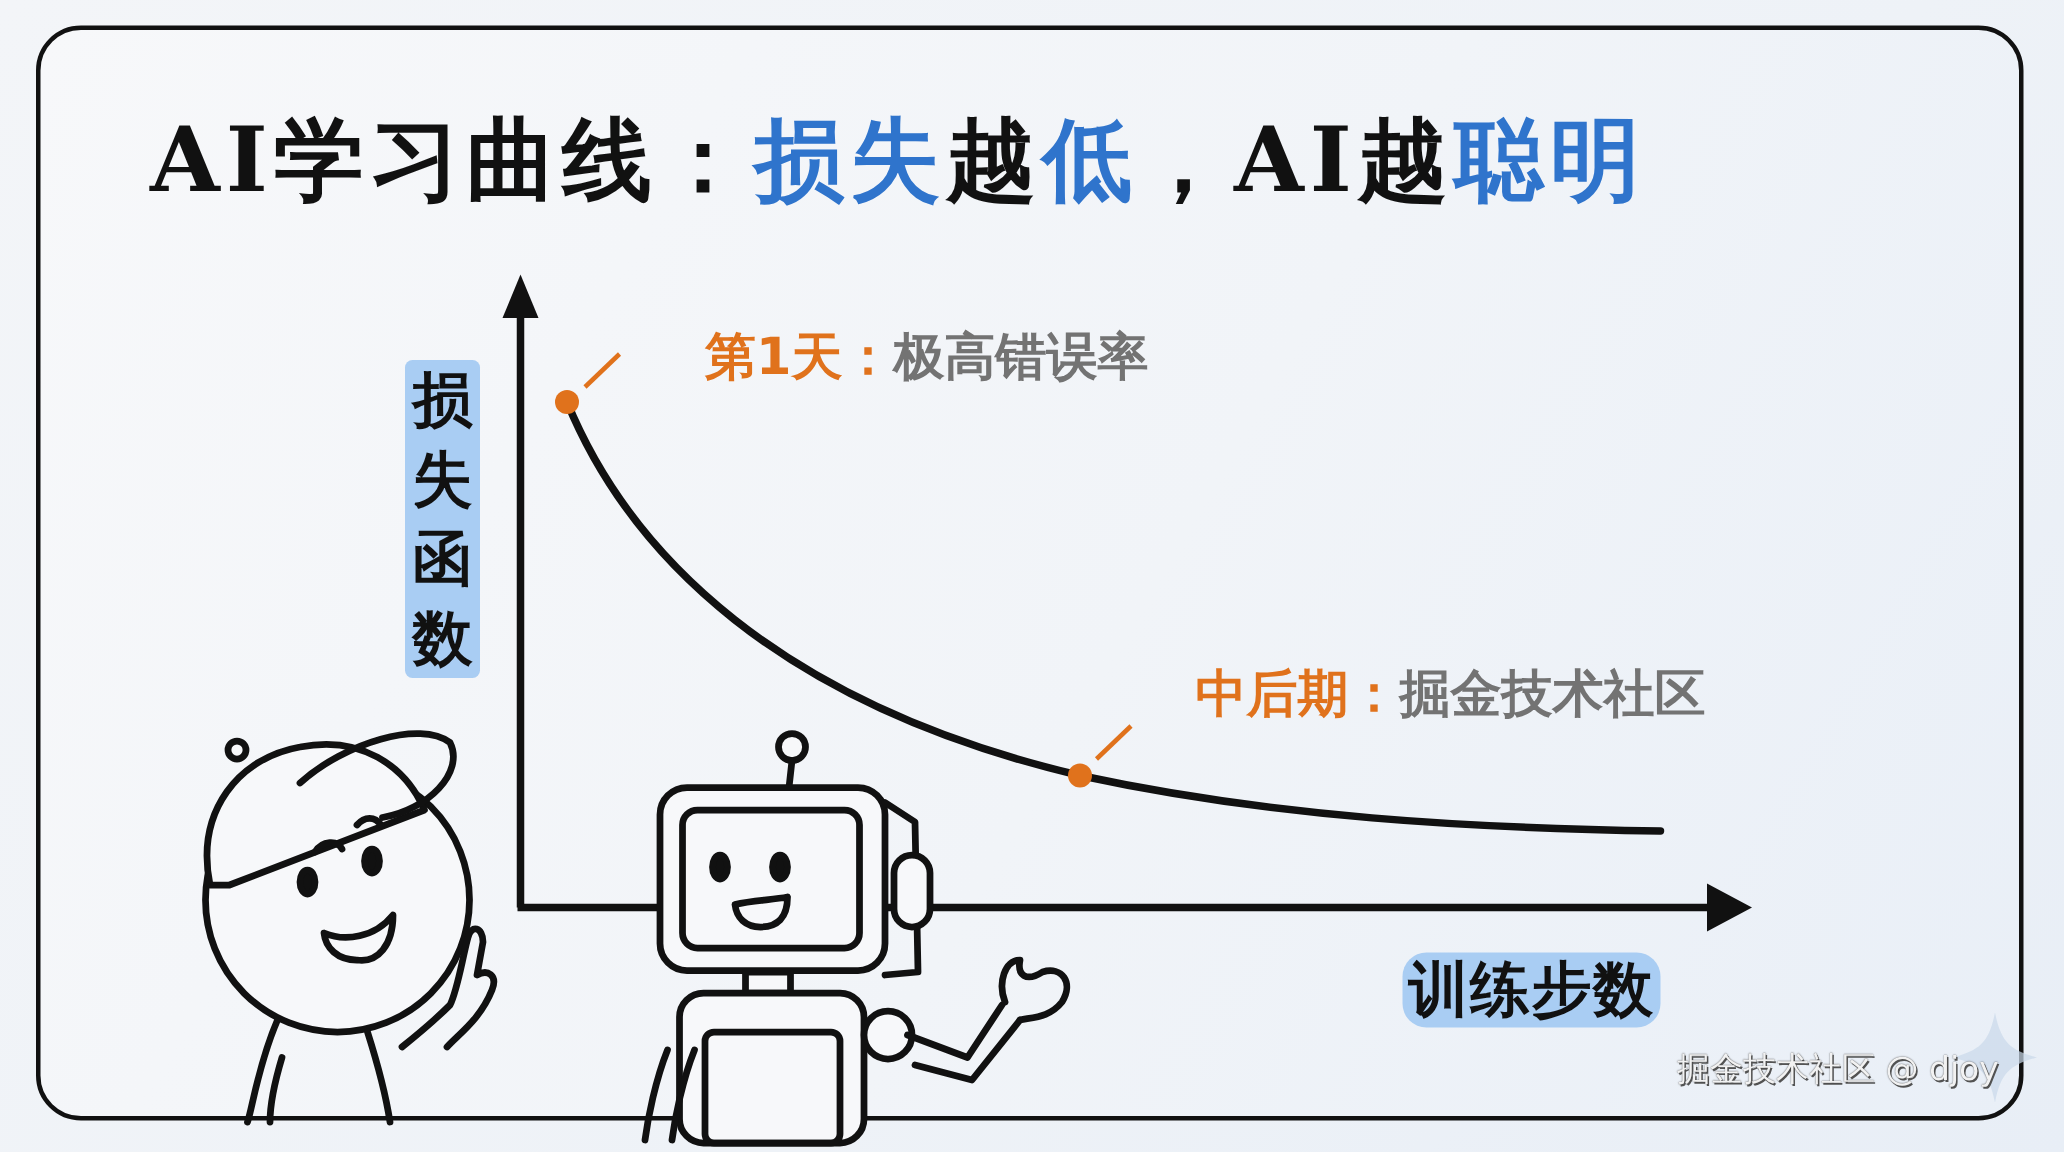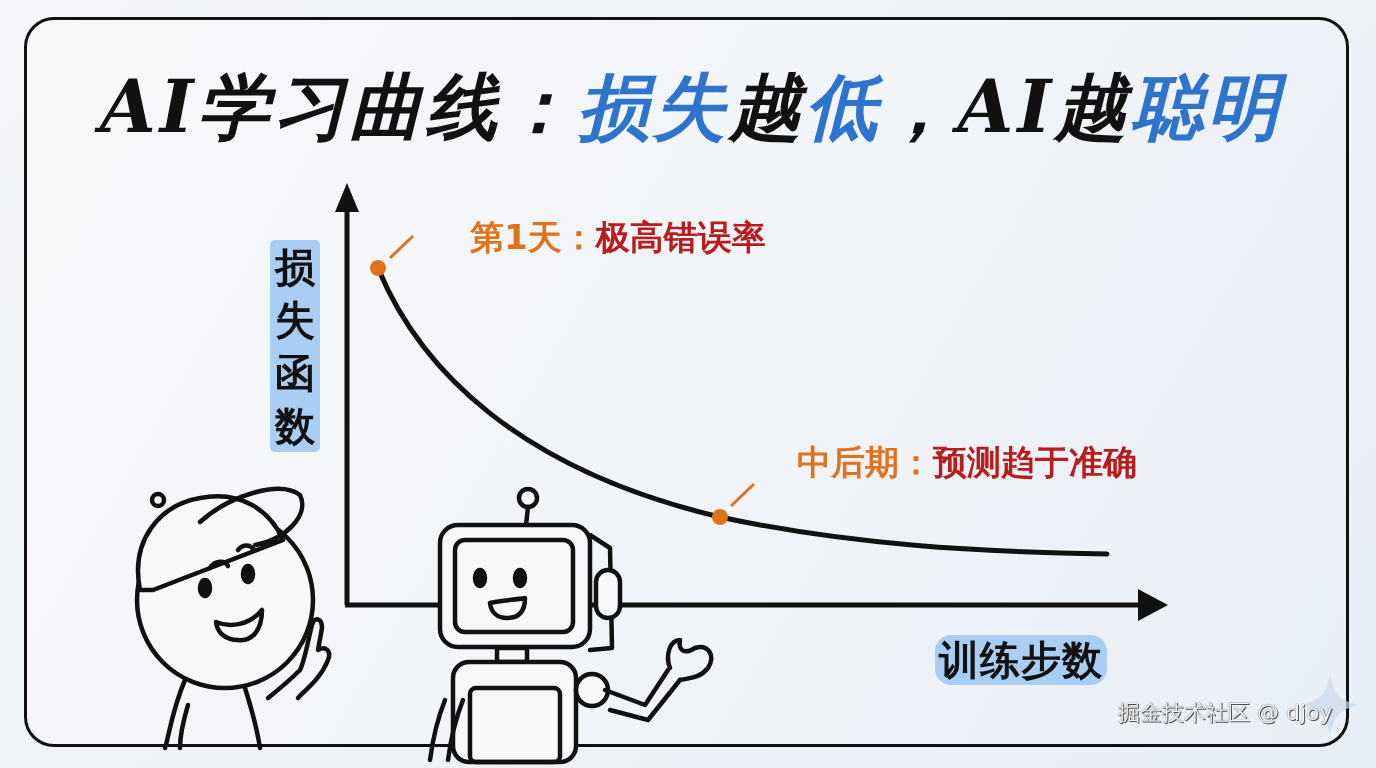--- a/index.html
+++ b/index.html
@@ -9,40 +9,40 @@
       font-family: "DejaVu Sans", "Liberation Sans", sans-serif;
     }
     .frame {
       position: absolute; left: 24px; top: 17px; width: 1325px; height: 730px;
       border: 3.5px solid #111; border-radius: 30px; box-sizing: border-box;
       background: linear-gradient(120deg, #f7f8fa 0%, #f1f4f8 55%, #e9eff7 100%);
     }
     .title {
       position: absolute; left: 100px; top: 62px; width: 1200px; height: 90px;
       font-family: "DejaVu Serif", "Liberation Serif", serif;
-      font-size: 72px; font-weight: bold; letter-spacing: 4px; line-height: 90px;
-      color: #111; white-space: nowrap; font-style: italic;
+      font-size: 60px; font-weight: bold; letter-spacing: 4px; line-height: 90px;
+      color: #111; white-space: nowrap;
     }
     .title .blue { color: #2f74cc; }
     svg.chart { position: absolute; left: 0; top: 0; }
     .ylabel {
       position: absolute; left: 270px; top: 240px; width: 50px; height: 212px;
       background: #a9cdf3; border-radius: 5px;
       font-size: 40px; font-weight: bold; color: #111;
       display: flex; flex-direction: column; align-items: center; justify-content: space-around;
       line-height: 48px;
     }
     .xlabel {
       position: absolute; left: 935px; top: 635px; height: 50px; padding: 0 4px;
       background: #a9cdf3; border-radius: 16px;
       font-size: 40px; font-weight: bold; color: #111; line-height: 50px; letter-spacing: 1px;
     }
     .anno { position: absolute; font-size: 34px; font-weight: bold; white-space: nowrap; }
     .anno .key { color: #e0721c; margin-left: 45px; }
-    .anno .desc { color: #b91c1c; }
+    .anno .desc { color: #737373; }
     .watermark {
       position: absolute; left: 1118px; top: 698px; font-size: 22px; color: #f2f2f2;
       text-shadow: 0 0 1px #333, 1px 1px 0 #555; white-space: nowrap;
     }
   </style>
 </head>
 <body>
 
 <div class="frame"></div>
 
@@ -112,16 +112,16 @@
   <span>数</span>
 </div>
 
 <div class="xlabel">训练步数</div>
 
 <div class="anno" style="left:425px; top:215px;">
   <span class="key">第1天：</span><span class="desc">极高错误率</span>
 </div>
 
 <div class="anno" style="left:752px; top:440px;">
-  <span class="key">中后期：</span><span class="desc">预测趋于准确</span>
+  <span class="key">中后期：</span><span class="desc">掘金技术社区</span>
 </div>
 
 <div class="watermark">掘金技术社区 @ djoy</div>
 
 </body></html>

